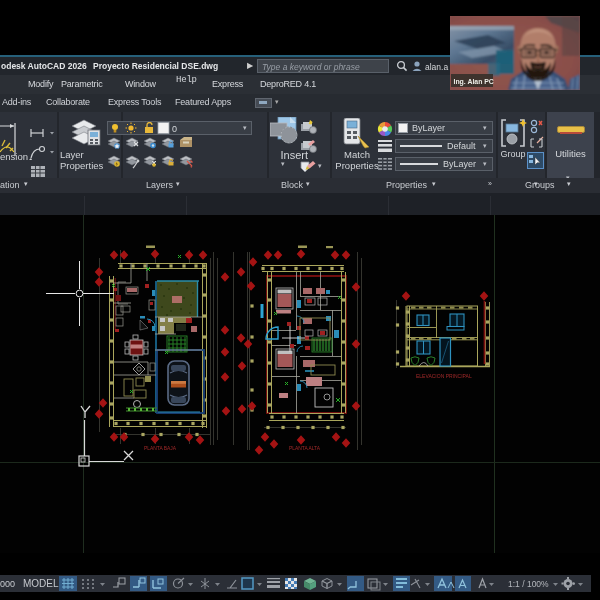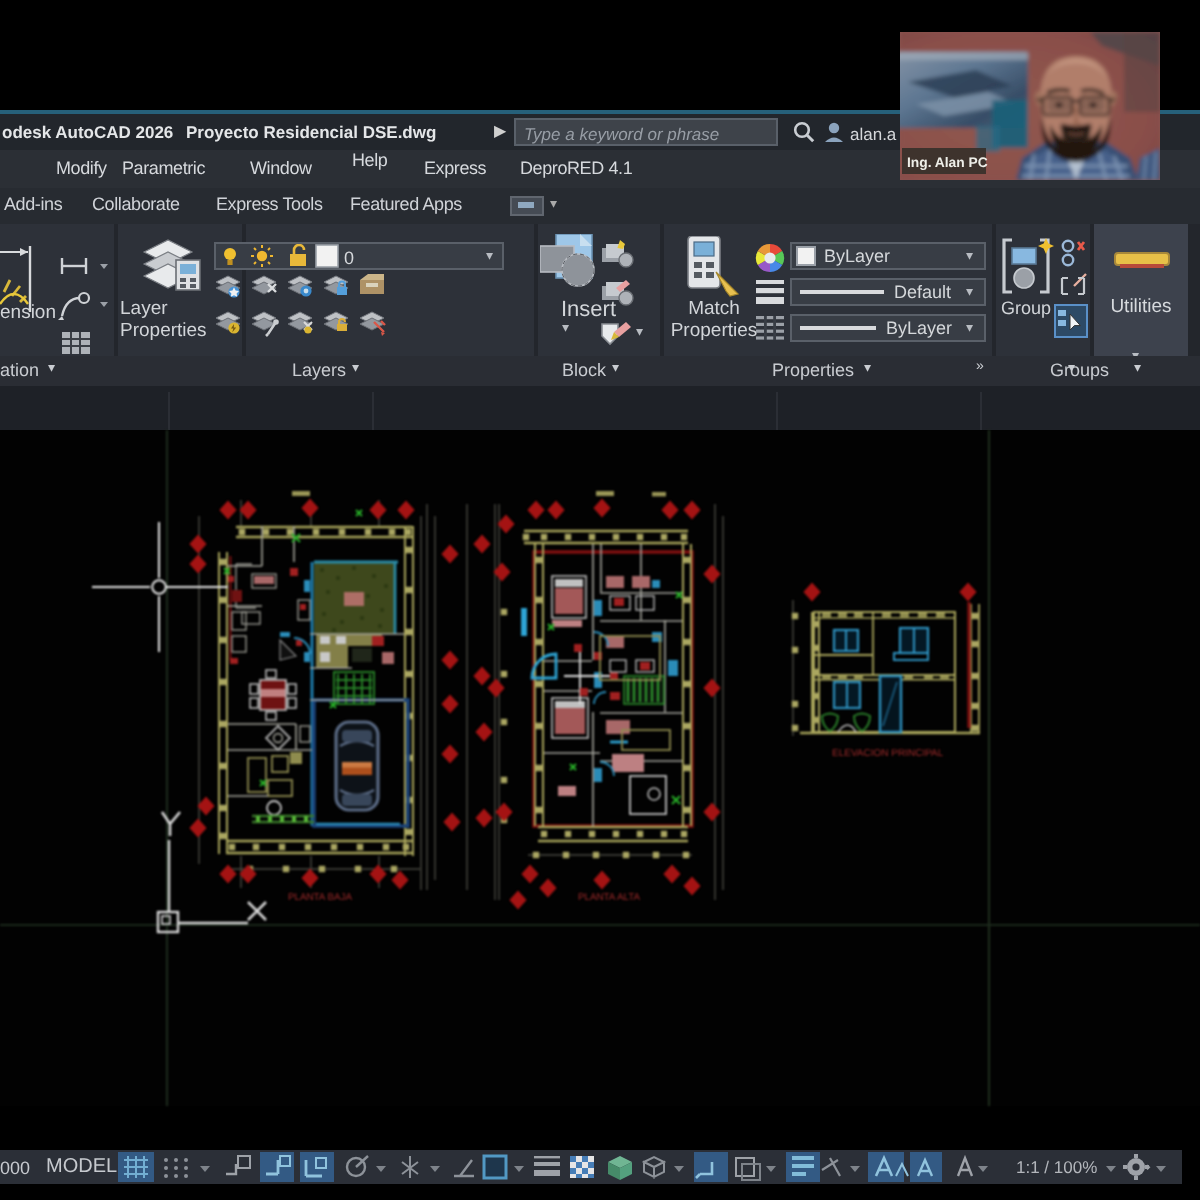--- a/index.html
+++ b/index.html
@@ -26,21 +26,21 @@
         <circle cx="6" cy="4" r="2.6" fill="#8ba3bd"></circle>
         <path d="M1.5 11 Q6 6.5 10.5 11 Z" fill="#8ba3bd"></path>
       </svg>
     <span class="abs" style="left:425px;top:5px;font-size:8.5px;color:#d5d7da;">alan.a</span>
   </div>
 
   <div class="abs" style="left:0;top:75px;width:600px;height:19px;background:#2b2f35;color:#d6d9dd;font-size:9px;letter-spacing:-0.2px;">
     <span class="abs" style="left:28px;top:4px;">Modify</span>
     <span class="abs" style="left:61px;top:4px;">Parametric</span>
     <span class="abs" style="left:125px;top:4px;">Window</span>
-    <span class="abs" style="left:176px;top:0;">Help</span>
+    <span class="abs" style="left:176px;top:0;font-family:Liberation Mono, monospace;">Help</span>
     <span class="abs" style="left:212px;top:4px;">Express</span>
     <span class="abs" style="left:260px;top:4px;">DeproRED 4.1</span>
   </div>
 
   <div class="abs" style="left:0;top:94px;width:600px;height:18px;background:#272b31;color:#d0d3d8;font-size:9px;letter-spacing:-0.2px;">
     <span class="abs" style="left:2px;top:3px;">Add-ins</span>
     <span class="abs" style="left:46px;top:3px;">Collaborate</span>
     <span class="abs" style="left:108px;top:3px;">Express Tools</span>
     <span class="abs" style="left:175px;top:3px;">Featured Apps</span>
     <div class="abs" style="left:255px;top:4px;width:17px;height:10px;background:#454b54;border:1px solid #60666f;"></div>

